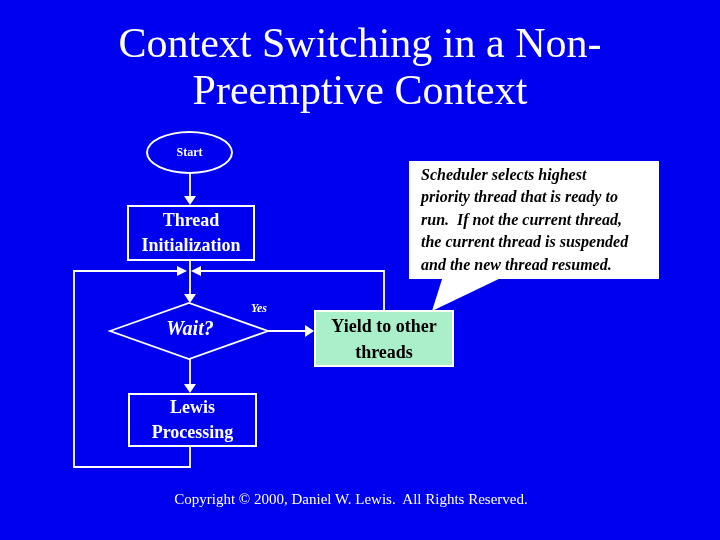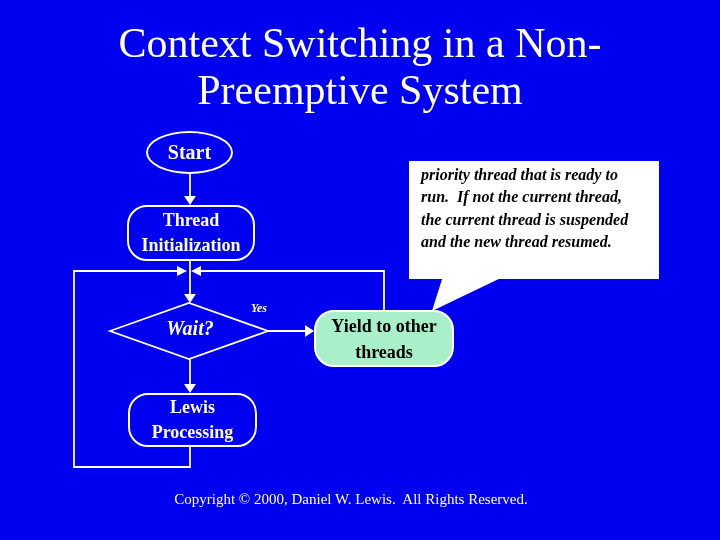--- a/index.html
+++ b/index.html
@@ -10,26 +10,26 @@
   }
   .abs { position:absolute; box-sizing:border-box; }
   .title {
     top:20px; left:0; width:720px; text-align:center;
     color:#FFFFFF; font-size:42px; line-height:47px; font-weight:normal;
     z-index:2;
   }
   .diagram-svg { top:0; left:0; width:720px; height:540px; z-index:1; }
   .node {
     display:flex; flex-direction:column; align-items:center; justify-content:center;
-    color:#FFFFFF; font-weight:bold; text-align:center; z-index:2;border-radius:20px;
+    color:#FFFFFF; font-weight:bold; text-align:center; z-index:2;
   }
   .start-ellipse {
     left:146px; top:131px; width:87px; height:43px;
     border:2px solid #FFFFFF; border-radius:50%;
-    font-size:20px;
+    font-size:12px;
   }
   .thread-box {
     left:127px; top:205px; width:128px; height:56px;
     border:2px solid #FFFFFF; font-size:18px; line-height:25px;
   }
   .data-box {
     left:128px; top:393px; width:129px; height:54px;
     border:2px solid #FFFFFF; font-size:18px; line-height:25px;
   }
   .yield-box {
@@ -57,21 +57,21 @@
     color:#FFFFFF; font-size:15px; white-space:pre-wrap; z-index:2;
   }
 </style>
 </head>
 <body>
 
 <div class="slide">
 
   <div class="abs title">
     <span>Context Switching in a Non-</span><br>
-    <span>Preemptive System</span>
+    <span>Preemptive Context</span>
   </div>
 
   <svg class="abs diagram-svg" width="720" height="540" viewBox="0 0 720 540">
     <g stroke="#FFFFFF" stroke-width="1.8" fill="none">
       <line x1="190" y1="173" x2="190" y2="197"></line>
       <line x1="190" y1="261" x2="190" y2="295"></line>
       <polyline points="190,447 190,467 74,467 74,271 178,271"></polyline>
       <polyline points="384,310 384,271 200,271"></polyline>
       <line x1="190" y1="359" x2="190" y2="385"></line>
       <line x1="268" y1="331" x2="306" y2="331"></line>
@@ -105,20 +105,21 @@
     <span>Yield to other</span>
     <span>threads</span>
   </div>
 
   <div class="abs node data-box">
     <span>Lewis</span>
     <span>Processing</span>
   </div>
 
   <div class="abs callout">
+    <div>Scheduler selects highest</div>
     <div>priority thread that is ready to</div>
     <div>run.  If not the current thread,</div>
     <div>the current thread is suspended</div>
     <div>and the new thread resumed.</div>
   </div>
 
   <div class="abs copyright">Copyright © 2000, Daniel W. Lewis.  All Rights Reserved.</div>
 
 </div>
 

